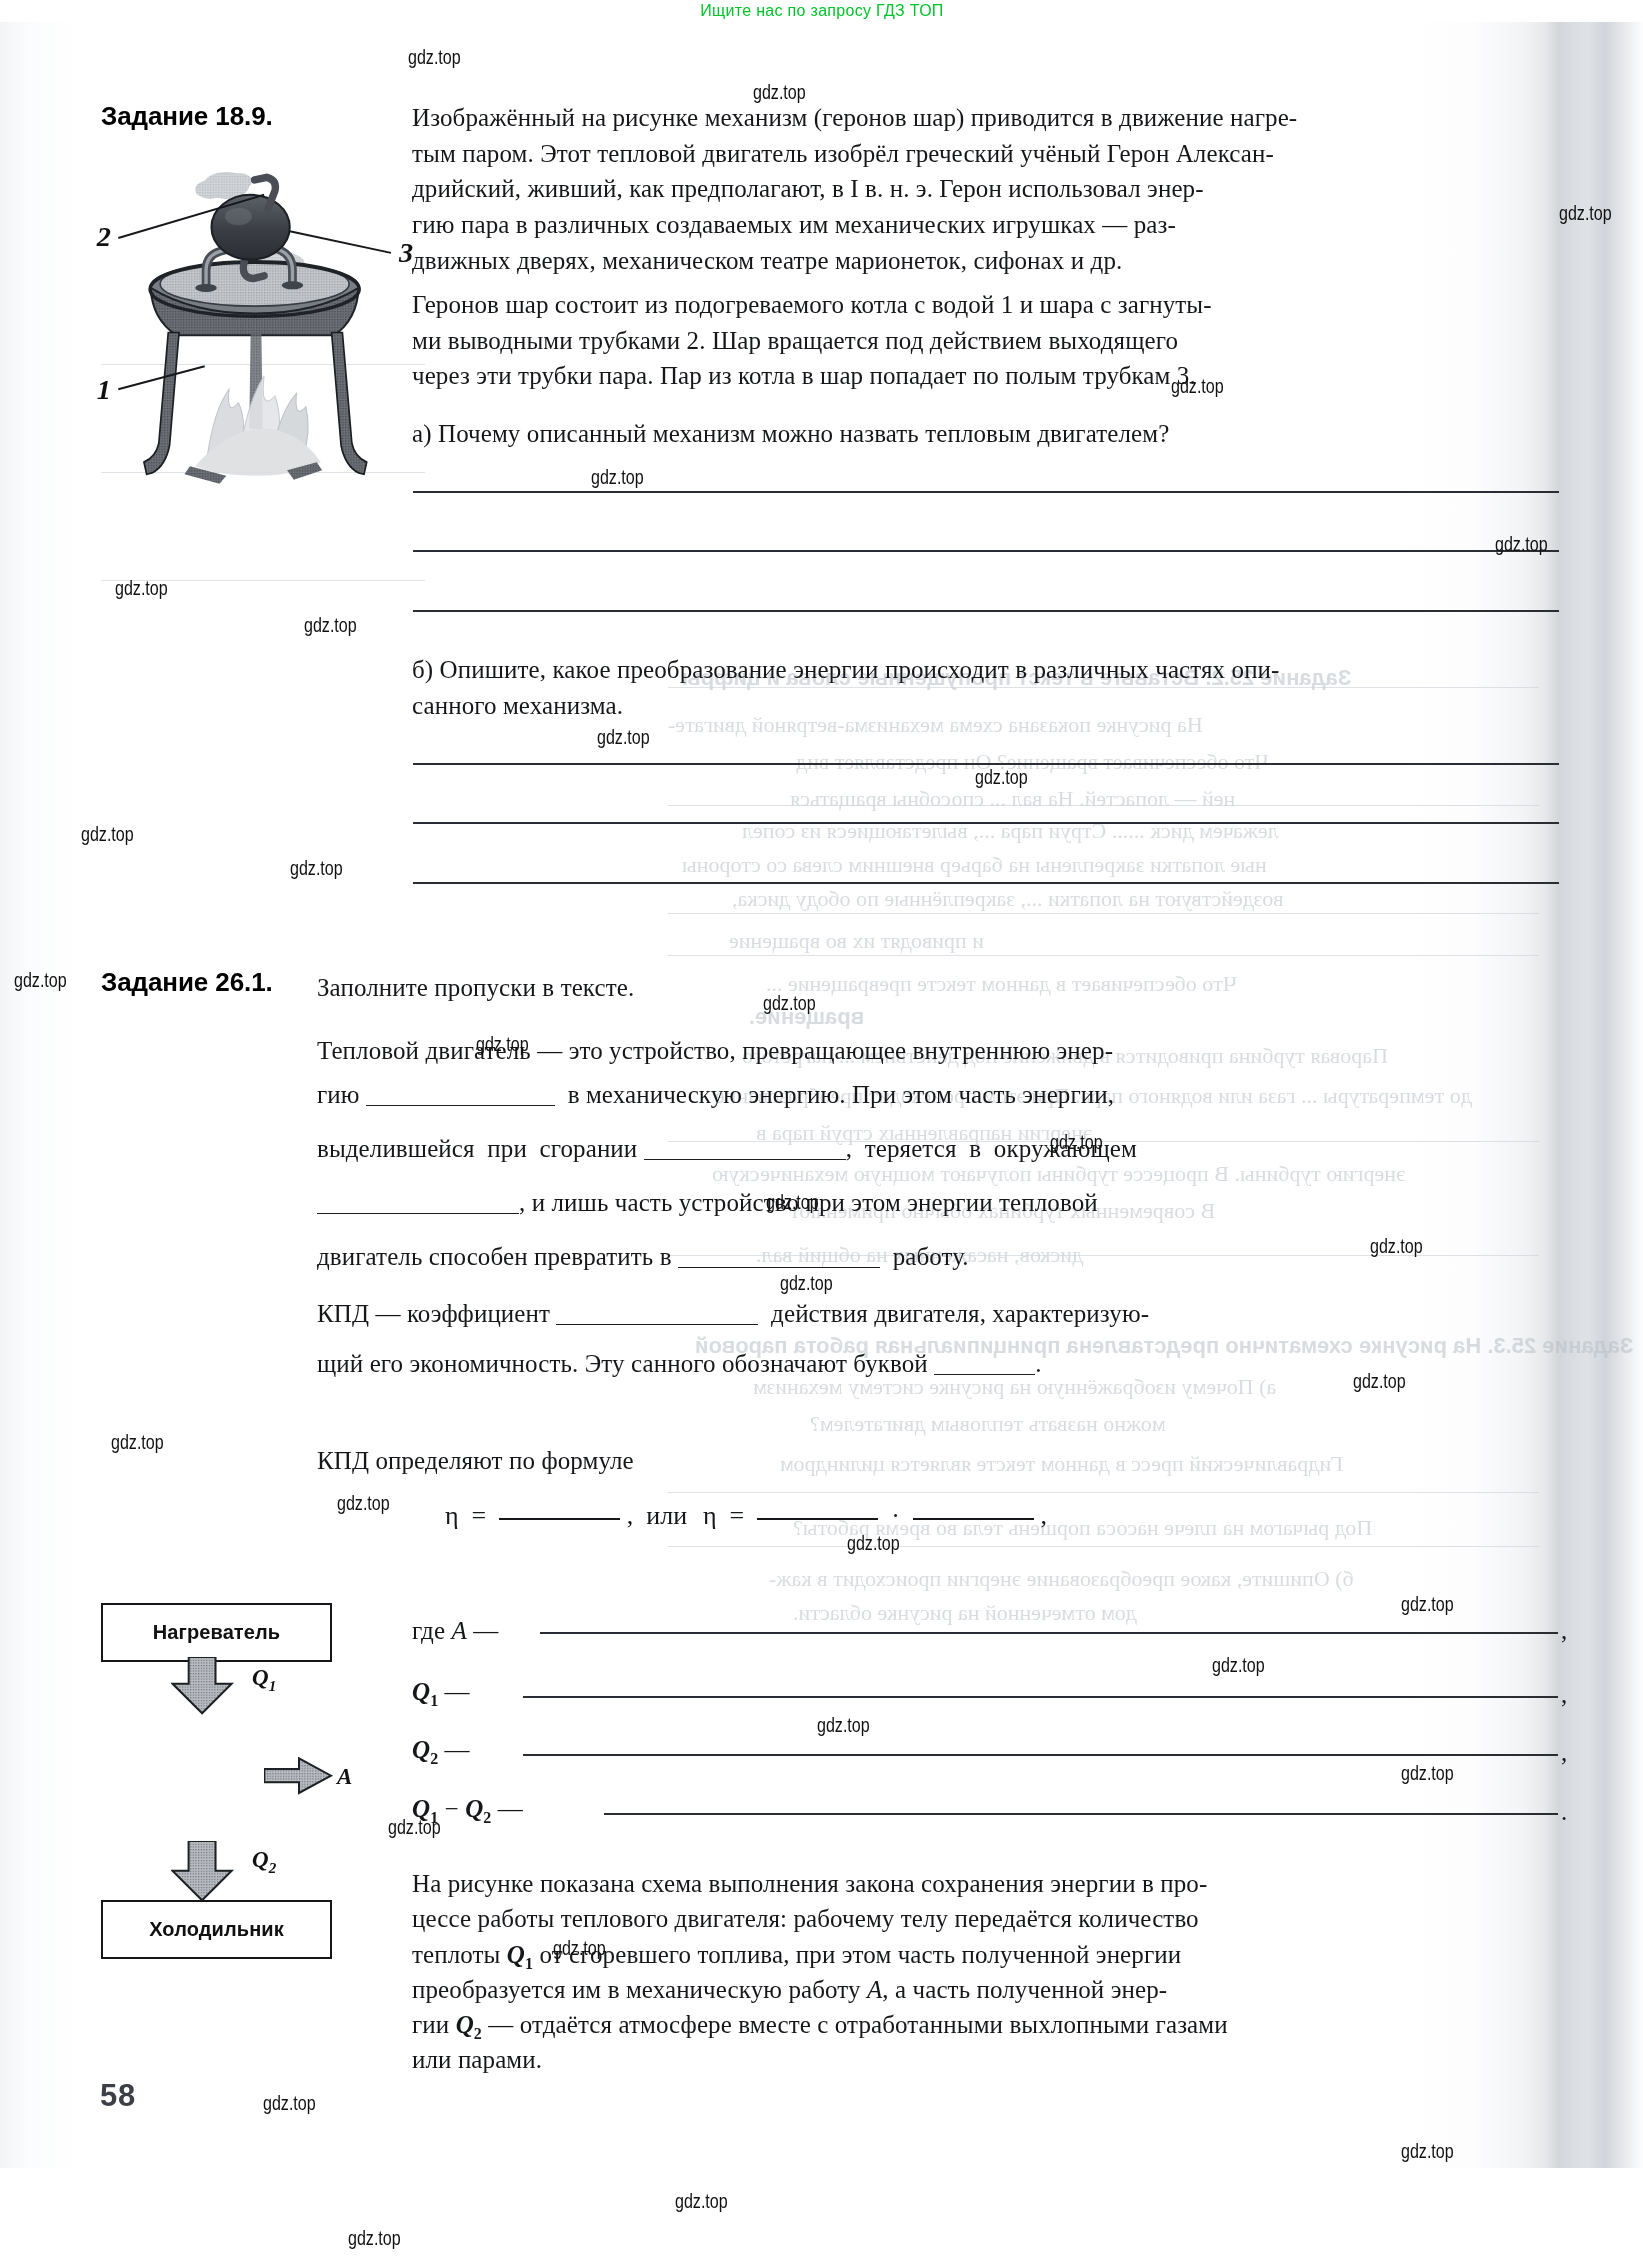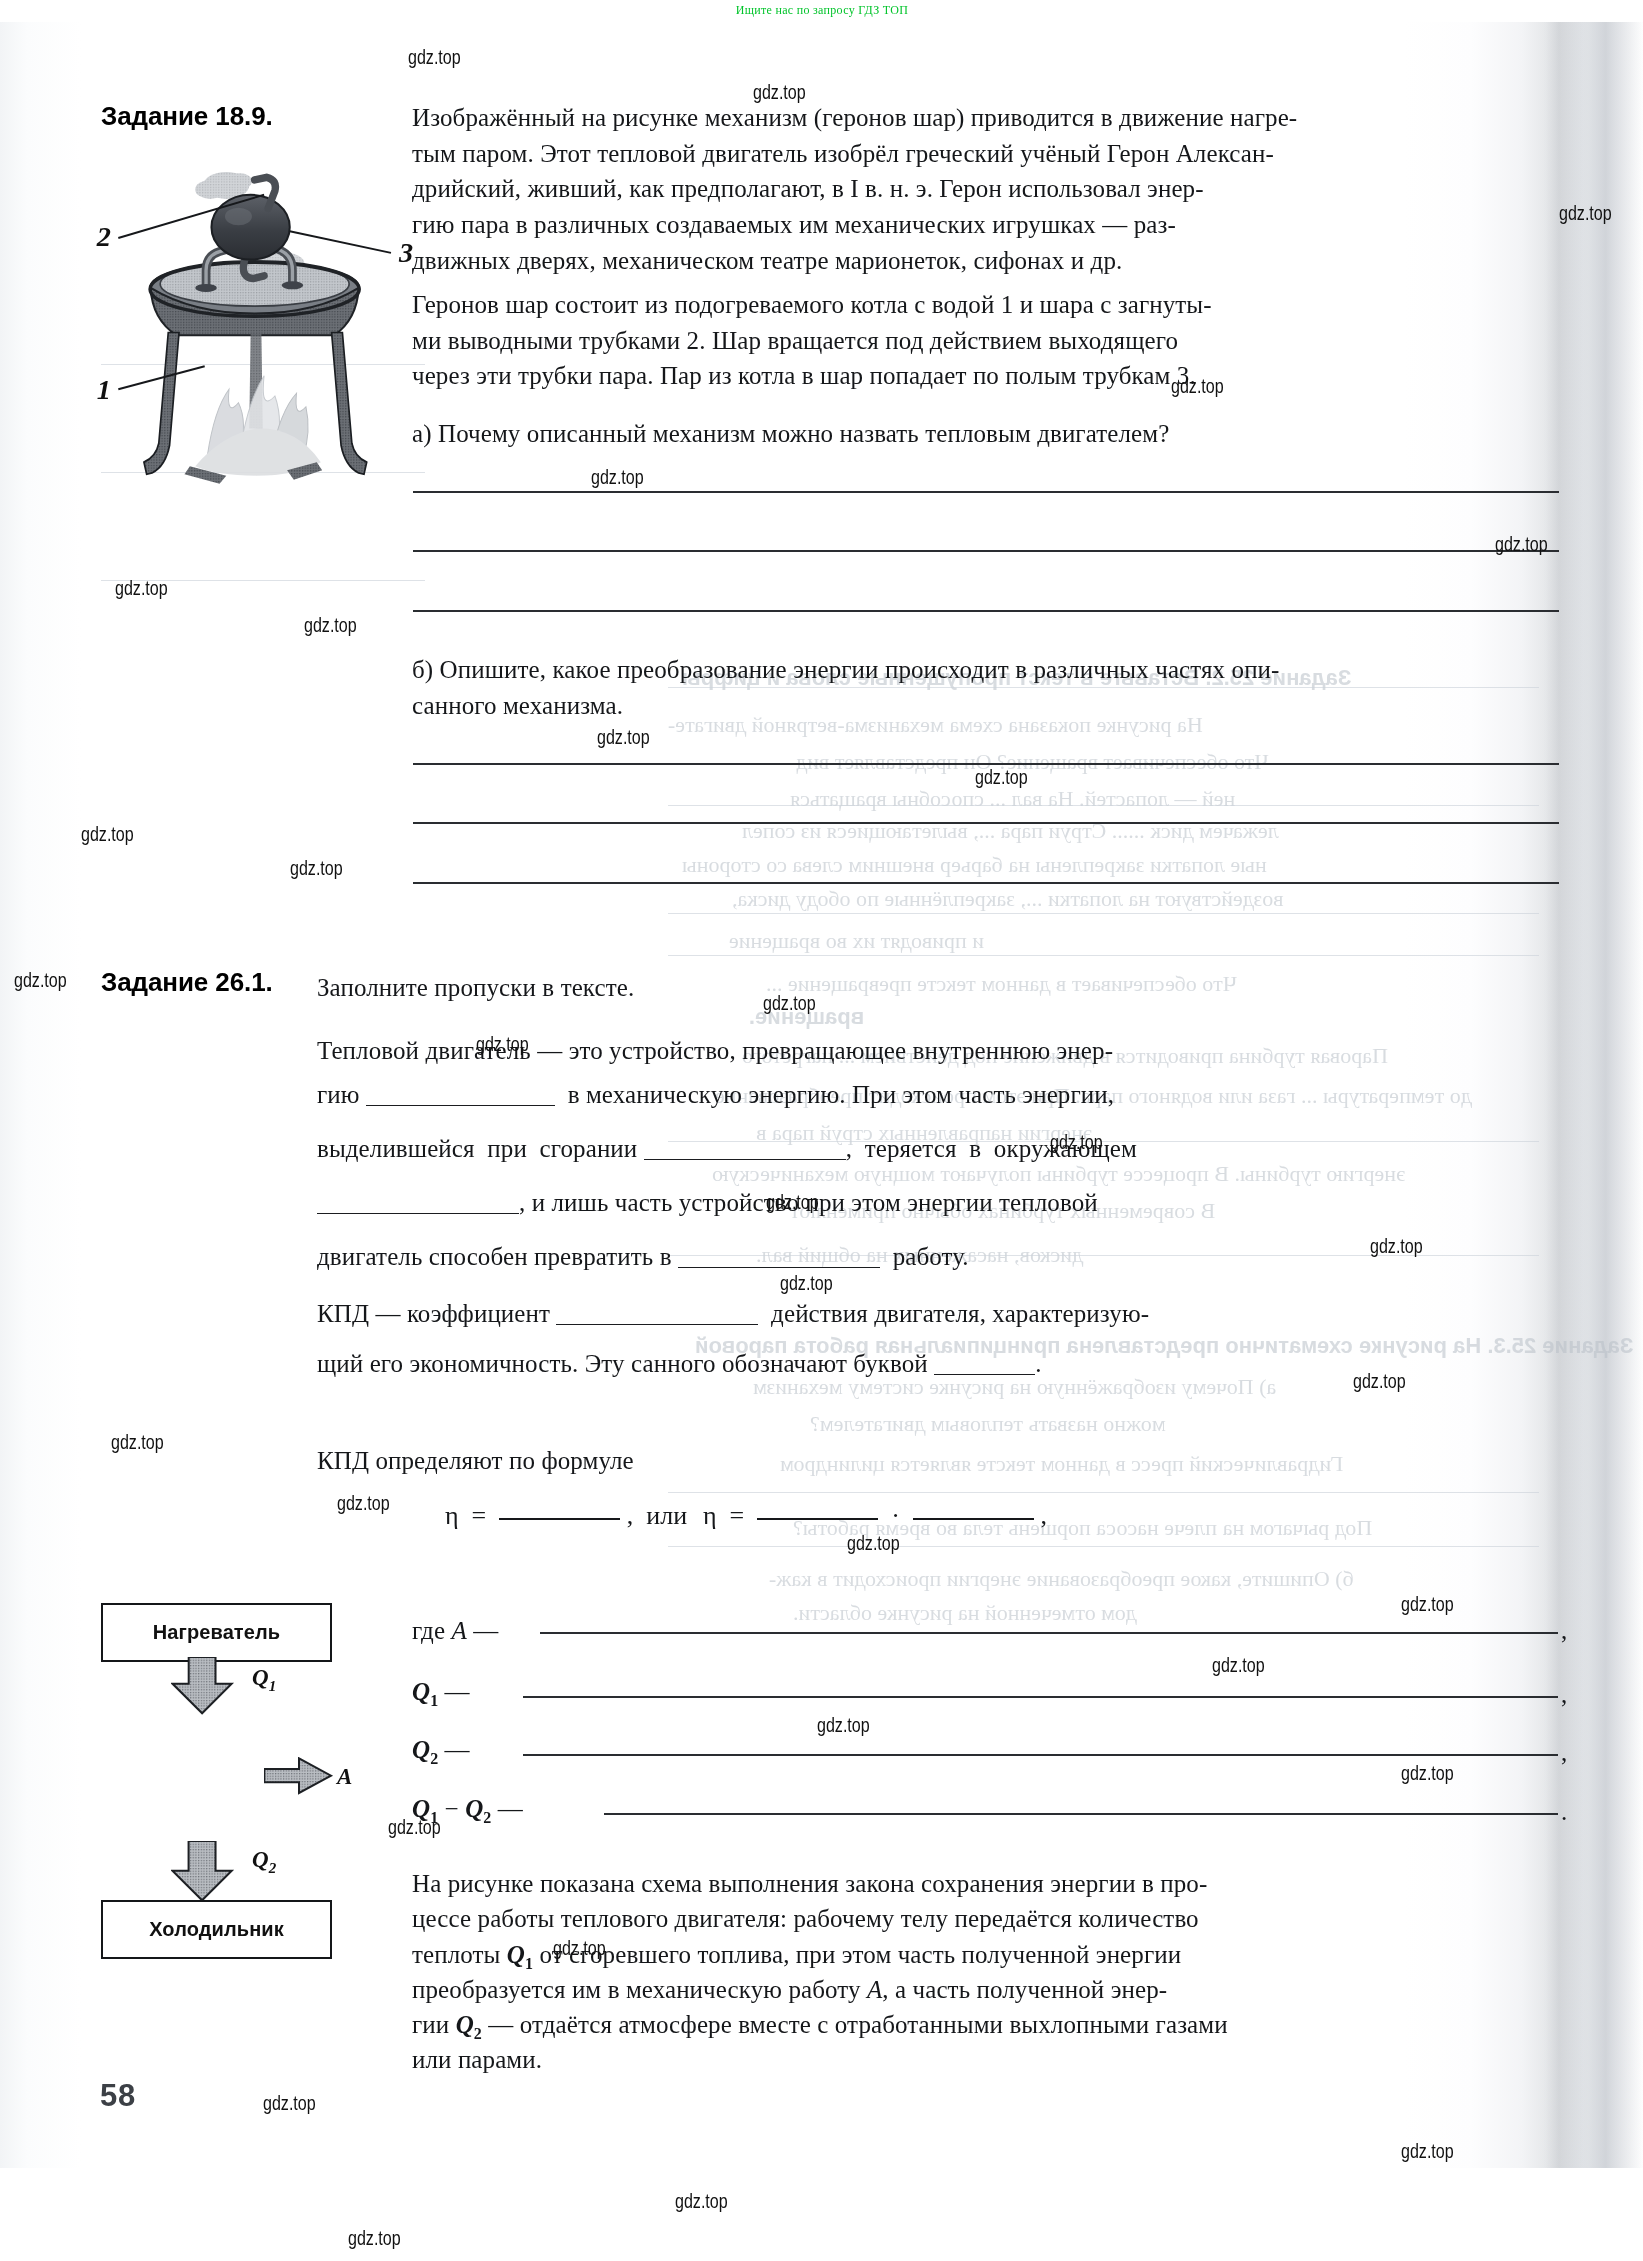--- a/index.html
+++ b/index.html
@@ -25,22 +25,22 @@
     background:linear-gradient(to right, rgba(150,155,165,0) 0%, rgba(140,148,160,.18) 45%, rgba(120,128,142,.30) 62%, rgba(255,255,255,0) 100%);
     pointer-events:none;
   }
 
   
   .banner{
     position:absolute;left:0;top:0;width:1644px;height:21.6px;
     background:#ffffff;text-align:center;
   }
   .banner span{
-    display:inline-block;font-family:Liberation Serif, serif;
-    font-size:12px;font-weight:500;letter-spacing:0.3px;line-height:21.6px;
+    display:inline-block;font-family:Liberation Sans, sans-serif;
+    font-size:16px;font-weight:500;letter-spacing:0.3px;line-height:21.6px;
   }
 
   
   .footer{
     position:absolute;left:0;top:2227px;width:1572px;height:34px;
     background:#ffffff;text-align:right;margin-top:46px;
   }
   .footer span{
     display:inline-block;font-family:"Liberation Sans", sans-serif;
     font-size:18px;font-weight:400;line-height:34px;letter-spacing:0.4px;

